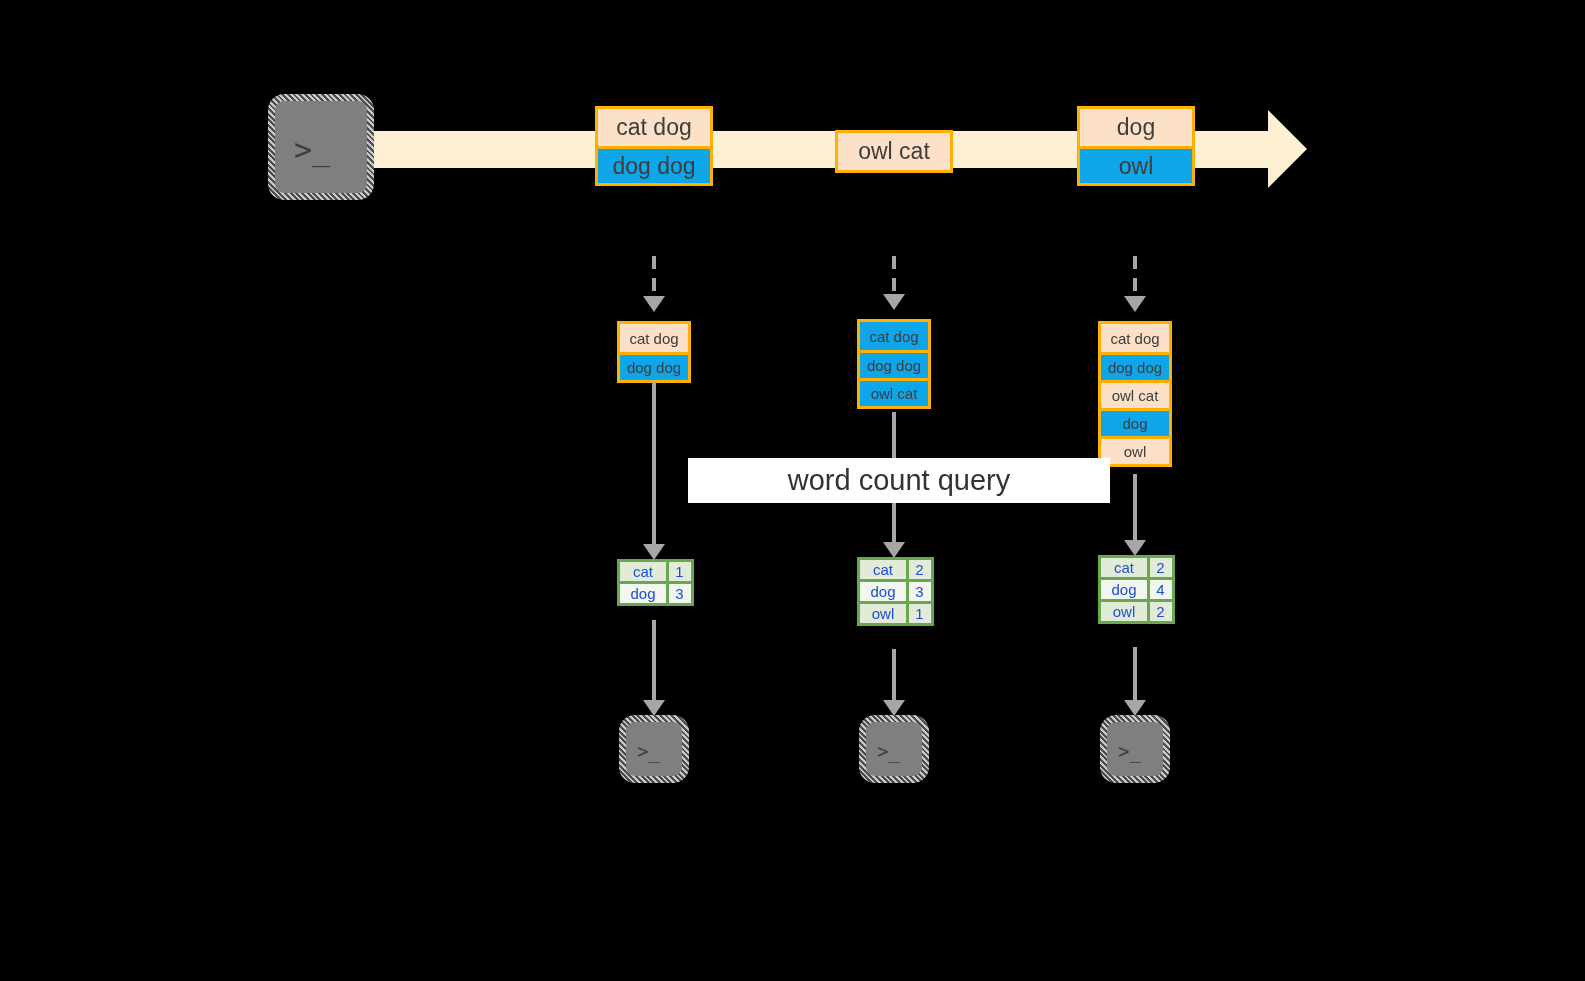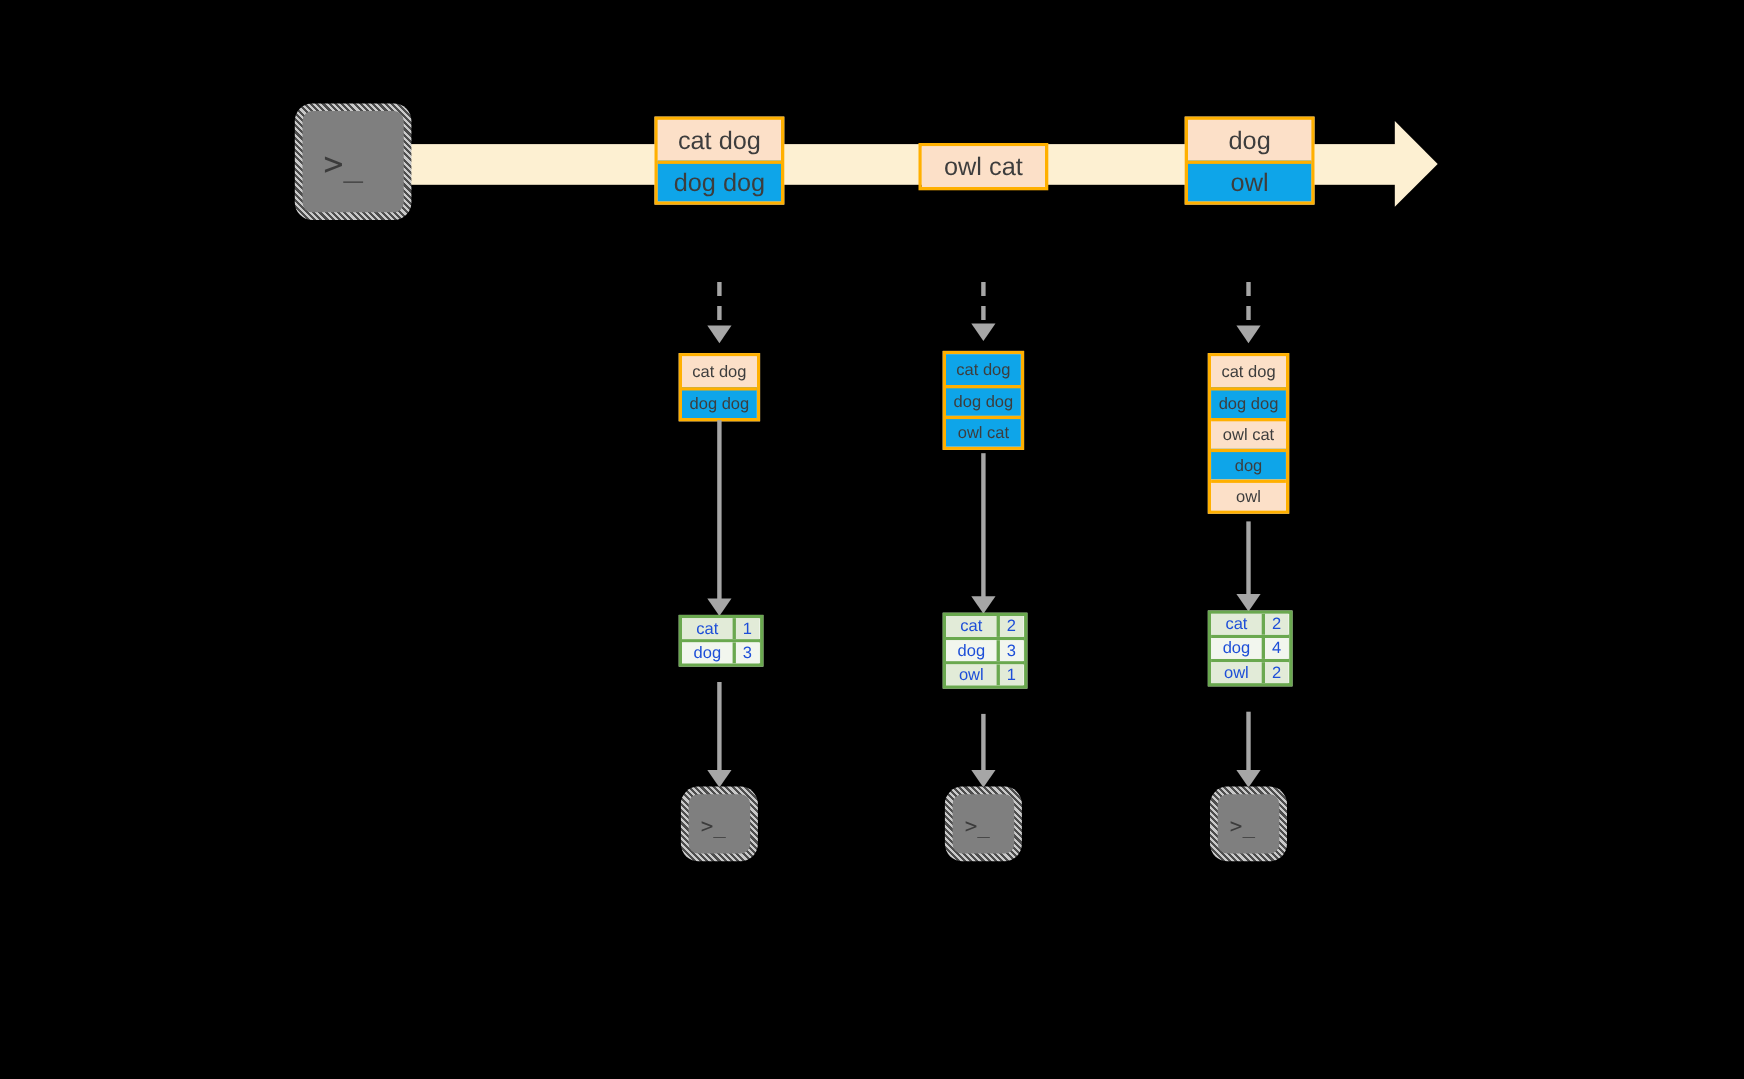--- a/index.html
+++ b/index.html
@@ -195,14 +195,17 @@
 
   <div class="vline" style="left:1133px;top:647px;height:59px;"></div>
   <div class="vhead" style="left:1124px;top:700px;"></div>
 
   <div class="term" style="left:1100px;top:715px;width:70px;height:68px;border-radius:11px;">
     <div class="hatch"></div>
     <div class="inner"></div>
     <div class="glyph" style="left:11px;top:20px;font-size:19px;">&gt;_</div>
   </div>
 
+  <div class="banner" style="left:688px;top:458px;width:422px;height:45px;font-size:29px;">
+    <span>word count query</span>
+  </div>
 
 </div>
 
 </body></html>

